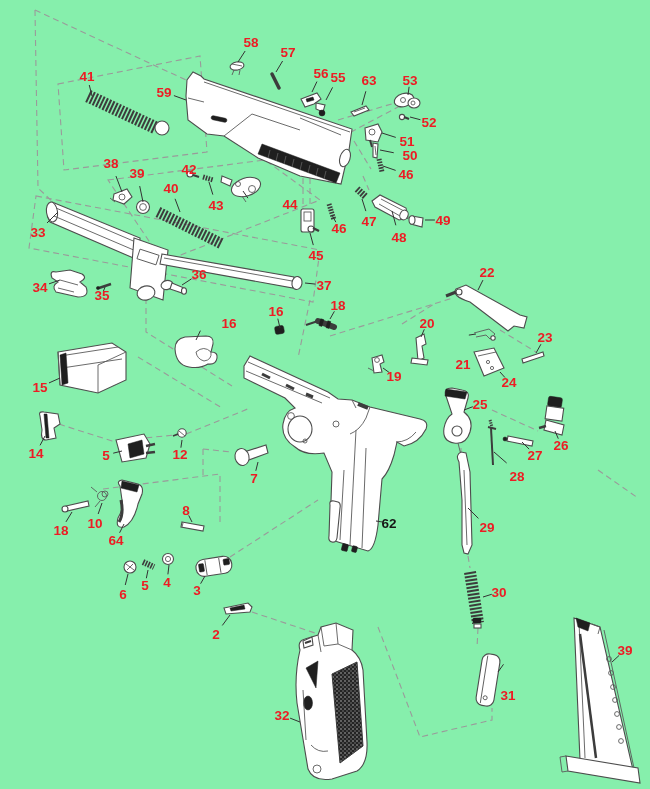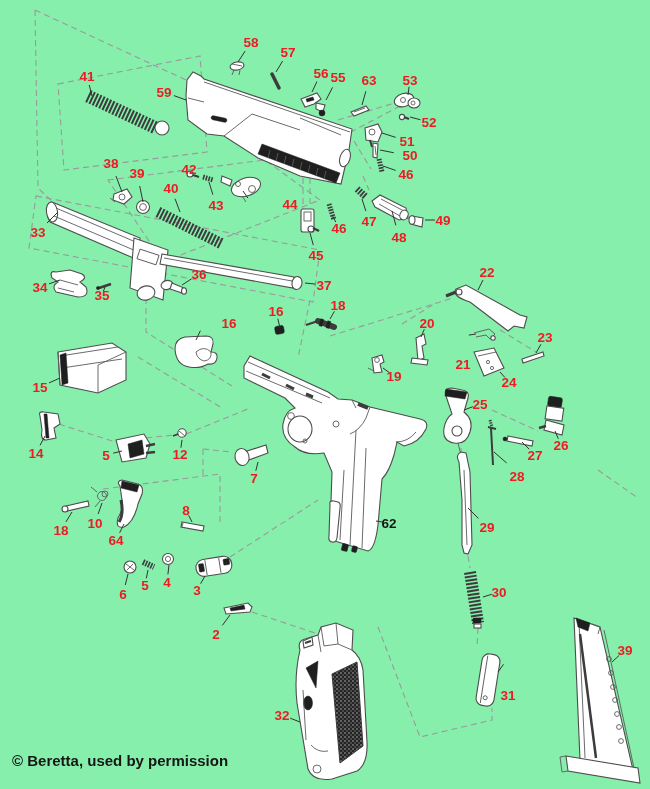--- a/index.html
+++ b/index.html
@@ -527,15 +527,14 @@
       <div class="part-label" style="left: 145px; top: 585px; color: rgb(237, 28, 36);">5</div>
       <div class="part-label" style="left: 167px; top: 582px; color: rgb(237, 28, 36);">4</div>
       <div class="part-label" style="left: 197px; top: 590px; color: rgb(237, 28, 36);">3</div>
       <div class="part-label" style="left: 499px; top: 592px; color: rgb(237, 28, 36);">30</div>
       <div class="part-label" style="left: 216px; top: 634px; color: rgb(237, 28, 36);">2</div>
       <div class="part-label" style="left: 508px; top: 658px; color: rgb(237, 28, 36); margin-top: 37px;">31</div>
       <div class="part-label" style="left: 282px; top: 715px; color: rgb(237, 28, 36);">32</div>
       <div class="part-label" style="left: 625px; top: 650px; color: rgb(237, 28, 36);">39</div>
     </div>
 
-<div class="copyright">© Beretta, used by permission</div>
 
 </div>
 
 </body></html>

